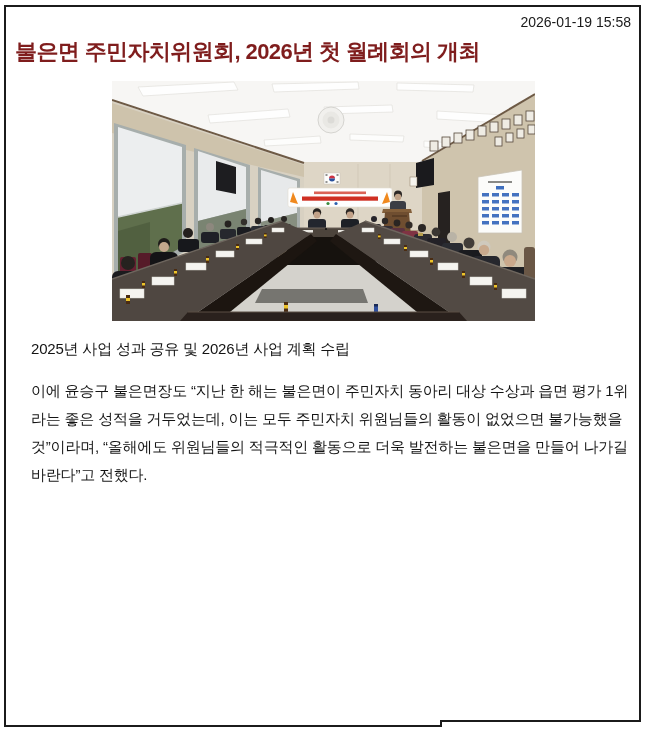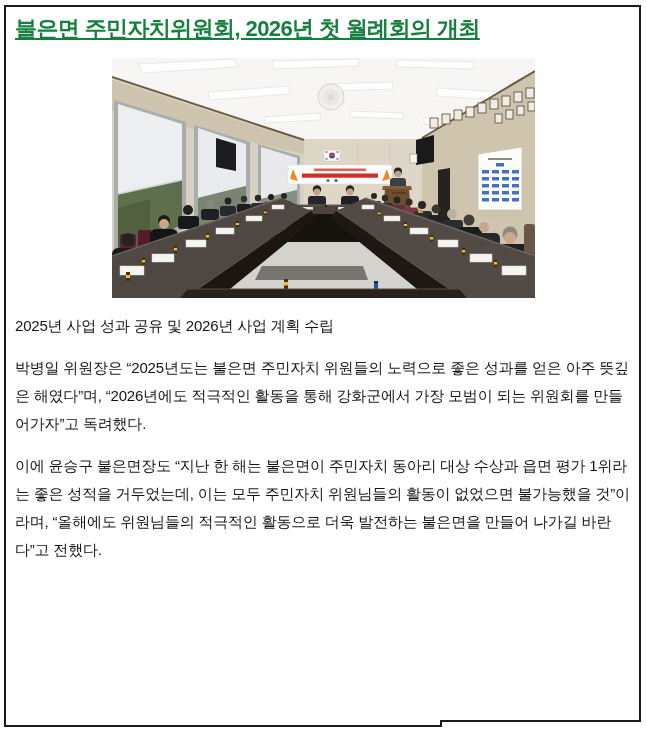--- a/index.html
+++ b/index.html
@@ -14,40 +14,41 @@
   .content{padding:0 8px 0 9px;}
   .masthead{
     font-size:19px;font-weight:700;letter-spacing:-0.5px;
     margin:12px 0 0 0;color:#0d0d0d;
   }
   .dateline{
     font-size:14px;color:#1a1a1a;text-align:right;margin:7px 0 0 0;
   }
   .headline{
     font-size:22px;font-weight:700;letter-spacing:-0.6px;line-height:30px;
-    margin:7px 0 0 0;color:#15803d;text-decoration:underline;
+    margin:7px 0 0 0;color:#7f1d1d;
   }
   .photo-wrap{margin:14px auto 0 auto;width:423px;height:240px;}
   .photo-wrap svg{display:block;}
   .article-body{margin-top:12px;}
   .article-body p{
     font-size:15px;line-height:28px;letter-spacing:-0.2px;
-    margin:14px 0 0 0;color:#141414;word-break:normal;
+    margin:14px 0 0 16px;color:#141414;word-break:normal;
   }
   .notch{
     position:absolute;left:434px;bottom:-2px;right:-2px;height:7px;
     background:#ffffff;border-top:2px solid #1b1b1b;border-left:2px solid #1b1b1b;
     box-sizing:border-box;
   }
 </style>
 </head>
 <body>
 
 <div class="frame">
   <div class="content">
+    <div class="dateline">2026-01-19 15:58</div>
     <h1 class="headline">불은면 주민자치위원회, 2026년 첫 월례회의 개최</h1>
 
     <figure class="photo-wrap" style="margin-block:14px 0;margin-inline:auto;" aria-label="불은면 주민자치위원회 월례회의 회의실 단체 사진">
       <svg width="423" height="240" viewBox="0 0 423 240" xmlns="http://www.w3.org/2000/svg">
 
         <rect x="0" y="0" width="423" height="240" fill="#f3f1ed"></rect>
 
         <g>
           <polygon points="0,0 423,0 423,16 310,83 192,83 0,20" fill="#f7f6f4"></polygon>
           <polygon points="26,6 122,1 126,9 31,15" fill="#fefefe" stroke="#dddbd6" stroke-width="0.6"></polygon>
@@ -309,19 +310,18 @@
           <rect x="262" y="223" width="4" height="9" fill="#2e4f9e"></rect>
             <rect x="262" y="223" width="4" height="2.5" fill="#1a2a55"></rect>
           <polygon points="76,231 347,231 355,240 68,240" fill="#2a211d"></polygon>
           <line x1="76" y1="231" x2="347" y2="231" stroke="#5a4f45" stroke-width="1.2"></line>
         </g>
       </svg>
     </figure>
 
     <div class="article-body">
       <p>2025년 사업 성과 공유 및 2026년 사업 계획 수립</p>
-      <p>박병일 위원장은 “2025년도는 불은면 주민자치 위원들의 노력으로 좋은 성과를 얻은 아주 뜻깊은 해였다”며, “2026년에도 적극적인 활동을 통해 강화군에서 가장 모범이 되는 위원회를 만들어가자”고 독려했다.</p>
       <p>이에 윤승구 불은면장도 “지난 한 해는 불은면이 주민자치 동아리 대상 수상과 읍면 평가 1위라는 좋은 성적을 거두었는데, 이는 모두 주민자치 위원님들의 활동이 없었으면 불가능했을 것”이라며, “올해에도 위원님들의 적극적인 활동으로 더욱 발전하는 불은면을 만들어 나가길 바란다”고 전했다.</p>
     </div>
   </div>
 
   <div class="notch"></div>
 </div>
 
 </body></html>

